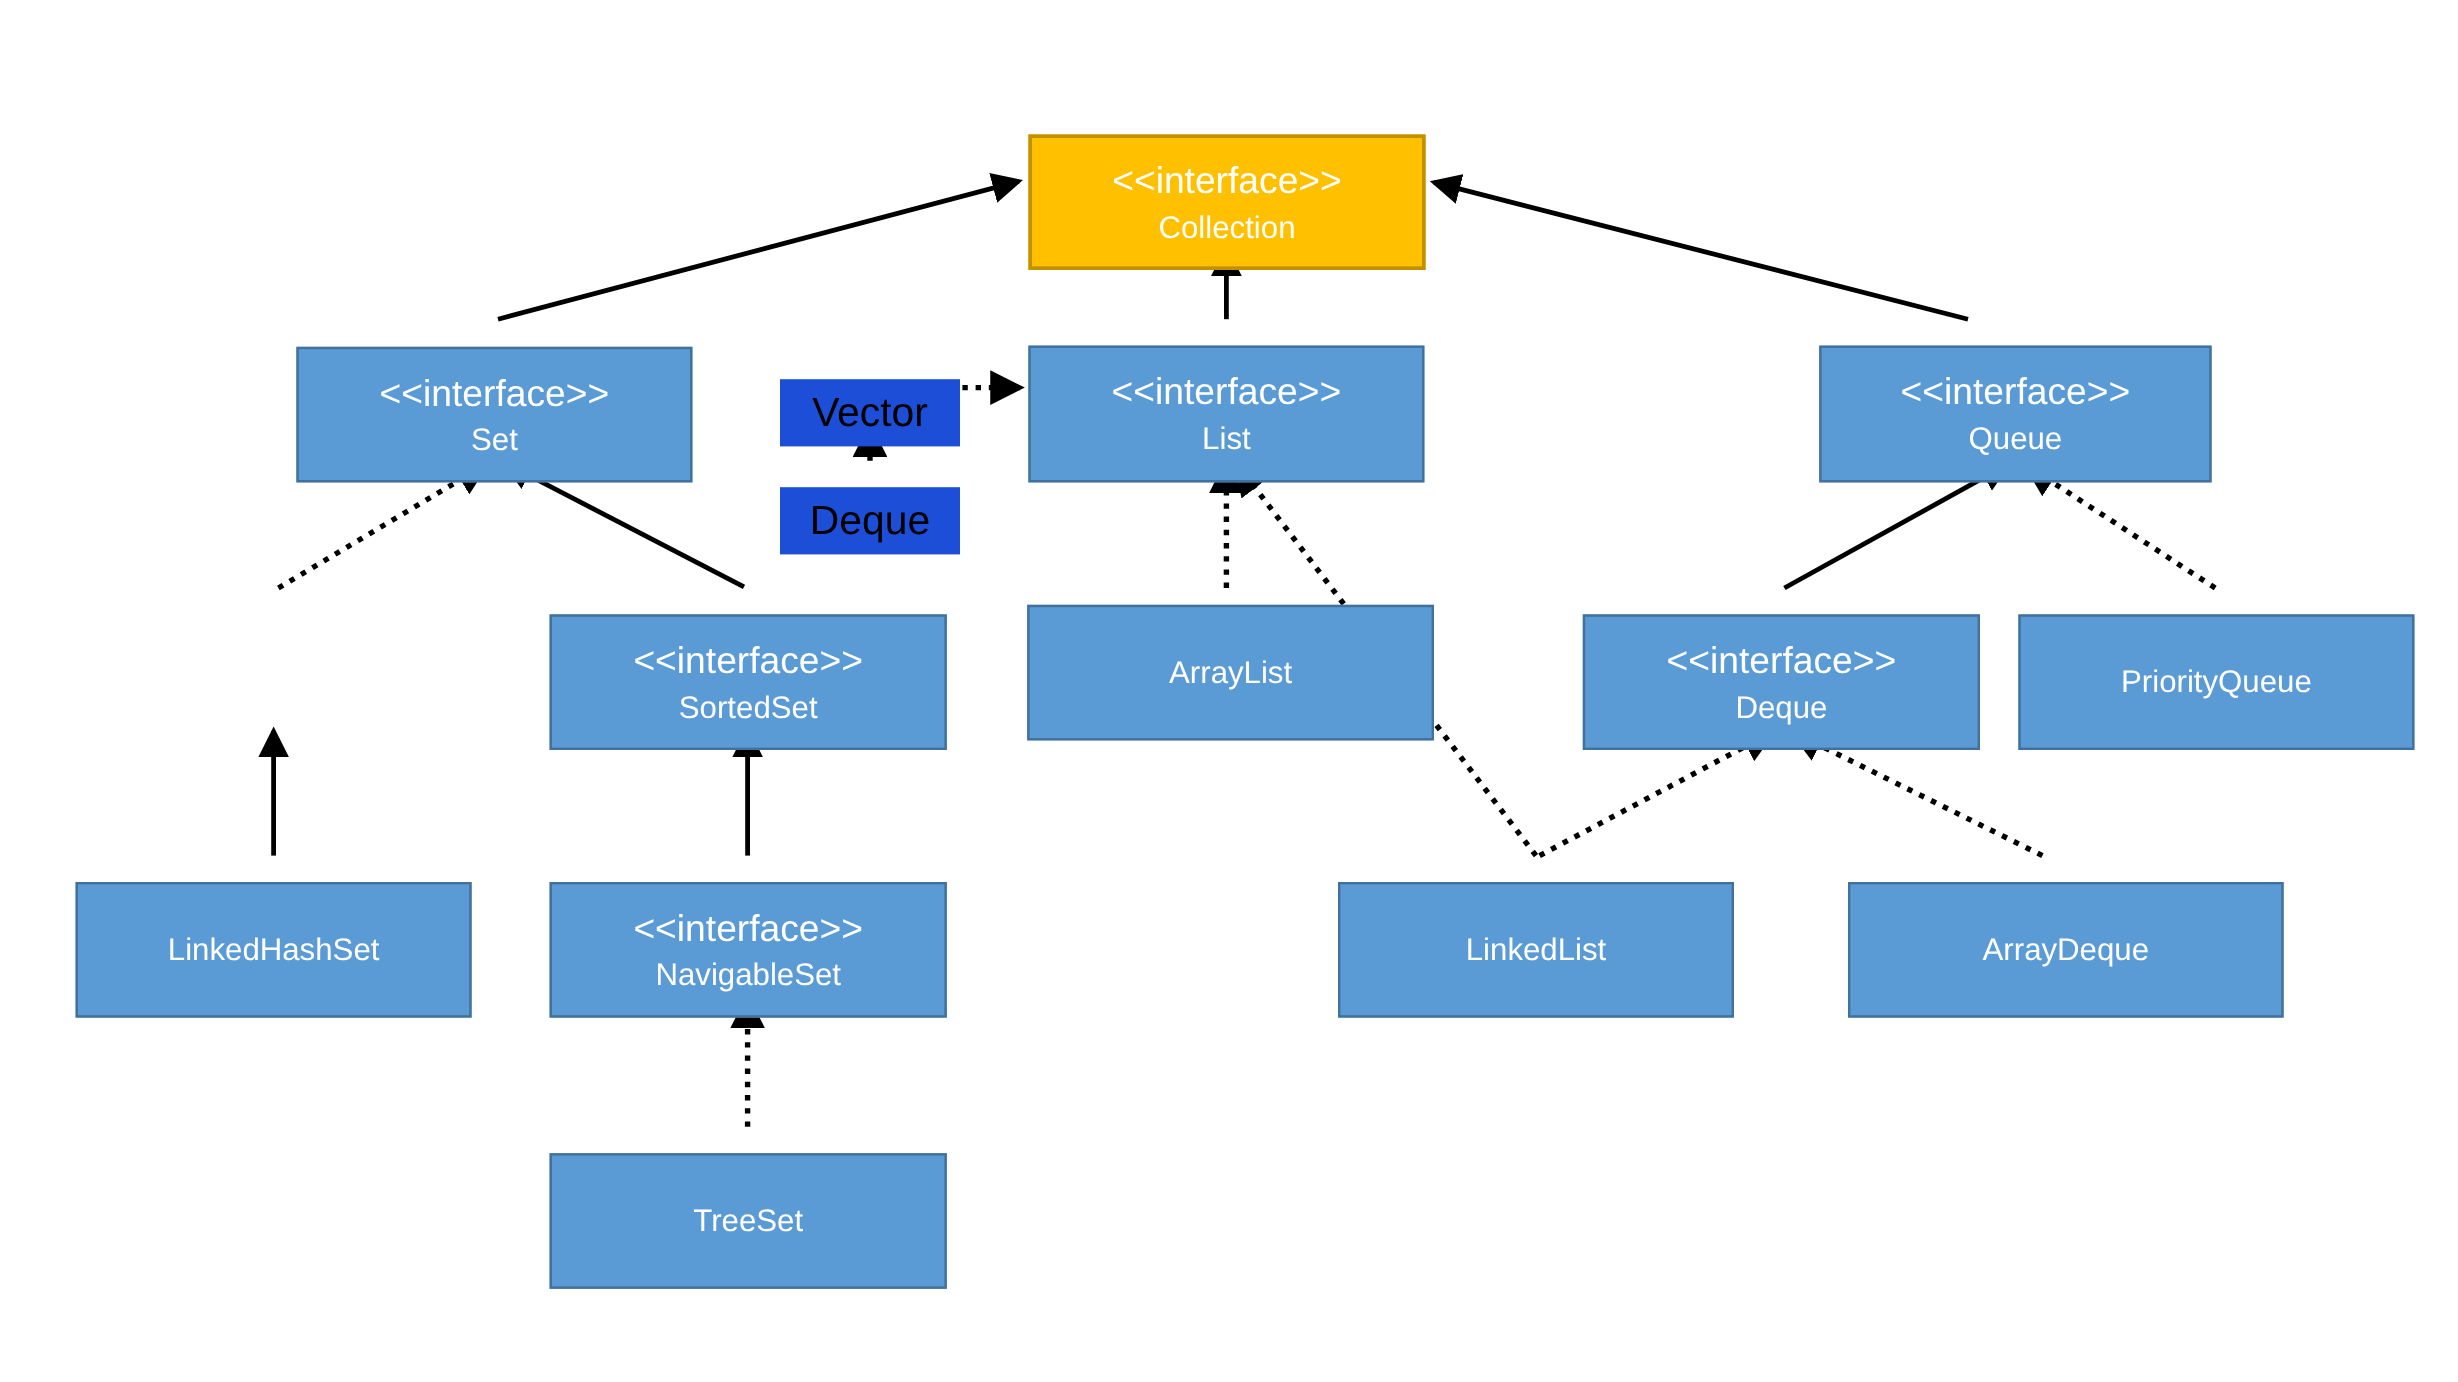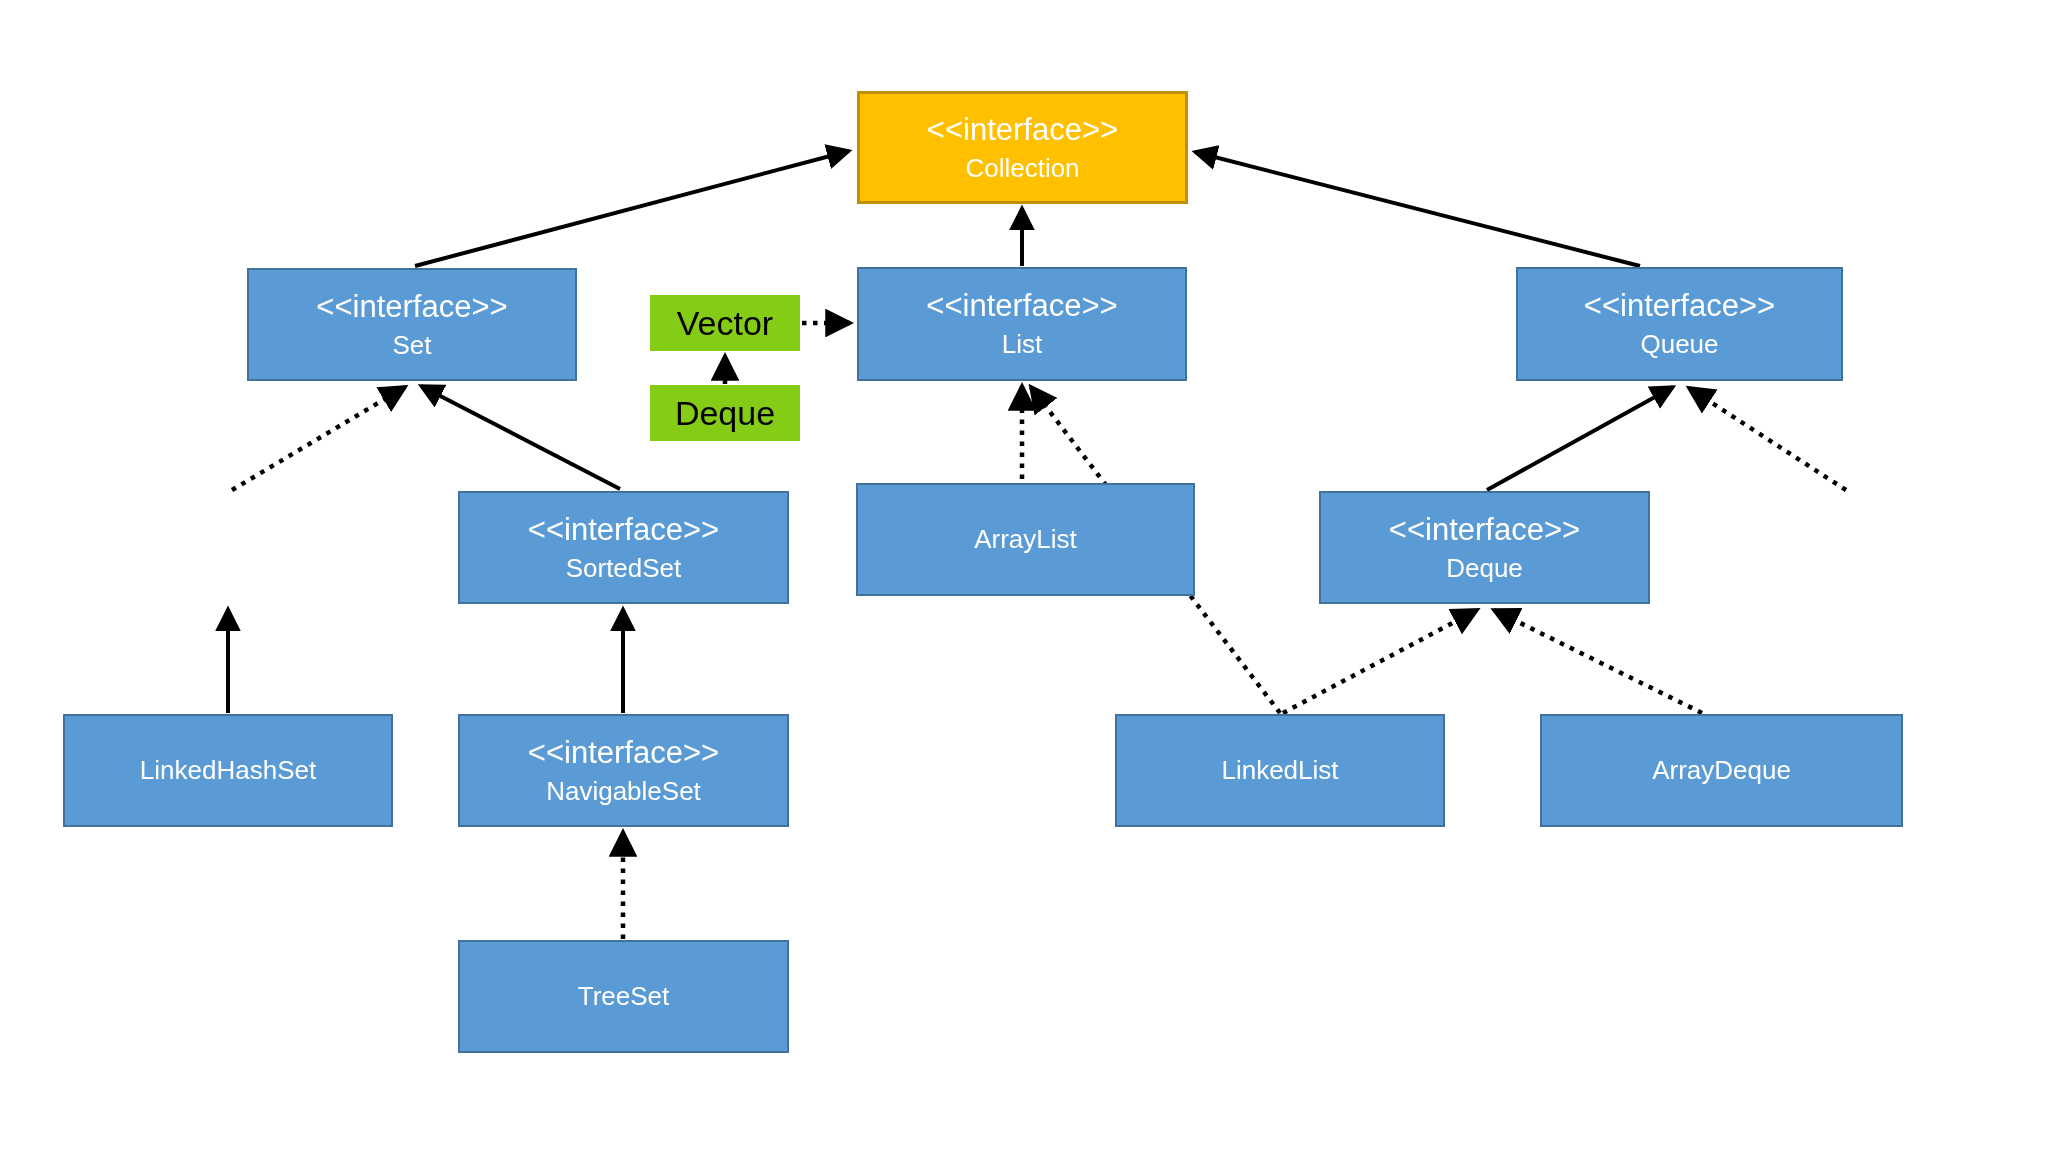--- a/index.html
+++ b/index.html
@@ -19,33 +19,34 @@
   .node {
     position: absolute;
     z-index: 2;
     display: flex;
     flex-direction: column;
     align-items: center;
     justify-content: center;
     text-align: center;
     box-sizing: border-box;
     line-height: 1.32;
+    margin-top: 21px;
   }
   .node.blue {
     background: #5B9BD5;
     border: 2px solid #41719C;
     color: #ffffff;
   }
   .node.root {
     background: #FFC000;
     border: 3px solid #BF9000;
     color: #ffffff;
   }
   .node.legacy {
-    background: #84cc16;
+    background: #1d4ed8;
     border: none;
     color: #000000;
     justify-content: center;
   }
   .stereo { font-size: 31px; }
   .cname  { font-size: 26px; }
   .legacy .cname { font-size: 34px; }
 </style>
 </head>
 <body>
@@ -114,20 +115,23 @@
 
   <div class="node blue" style="left:856px; top:483px; width:339px; height:113px;">
     <div class="cname">ArrayList</div>
   </div>
 
   <div class="node blue" style="left:1319px; top:491px; width:331px; height:113px;">
     <div class="stereo">&lt;&lt;interface&gt;&gt;</div>
     <div class="cname">Deque</div>
   </div>
 
+  <div class="node blue" style="left:1682px; top:491px; width:330px; height:113px;">
+    <div class="cname">PriorityQueue</div>
+  </div>
 
   <div class="node blue" style="left:63px; top:714px; width:330px; height:113px;">
     <div class="cname">LinkedHashSet</div>
   </div>
 
   <div class="node blue" style="left:458px; top:714px; width:331px; height:113px;">
     <div class="stereo">&lt;&lt;interface&gt;&gt;</div>
     <div class="cname">NavigableSet</div>
   </div>
 

